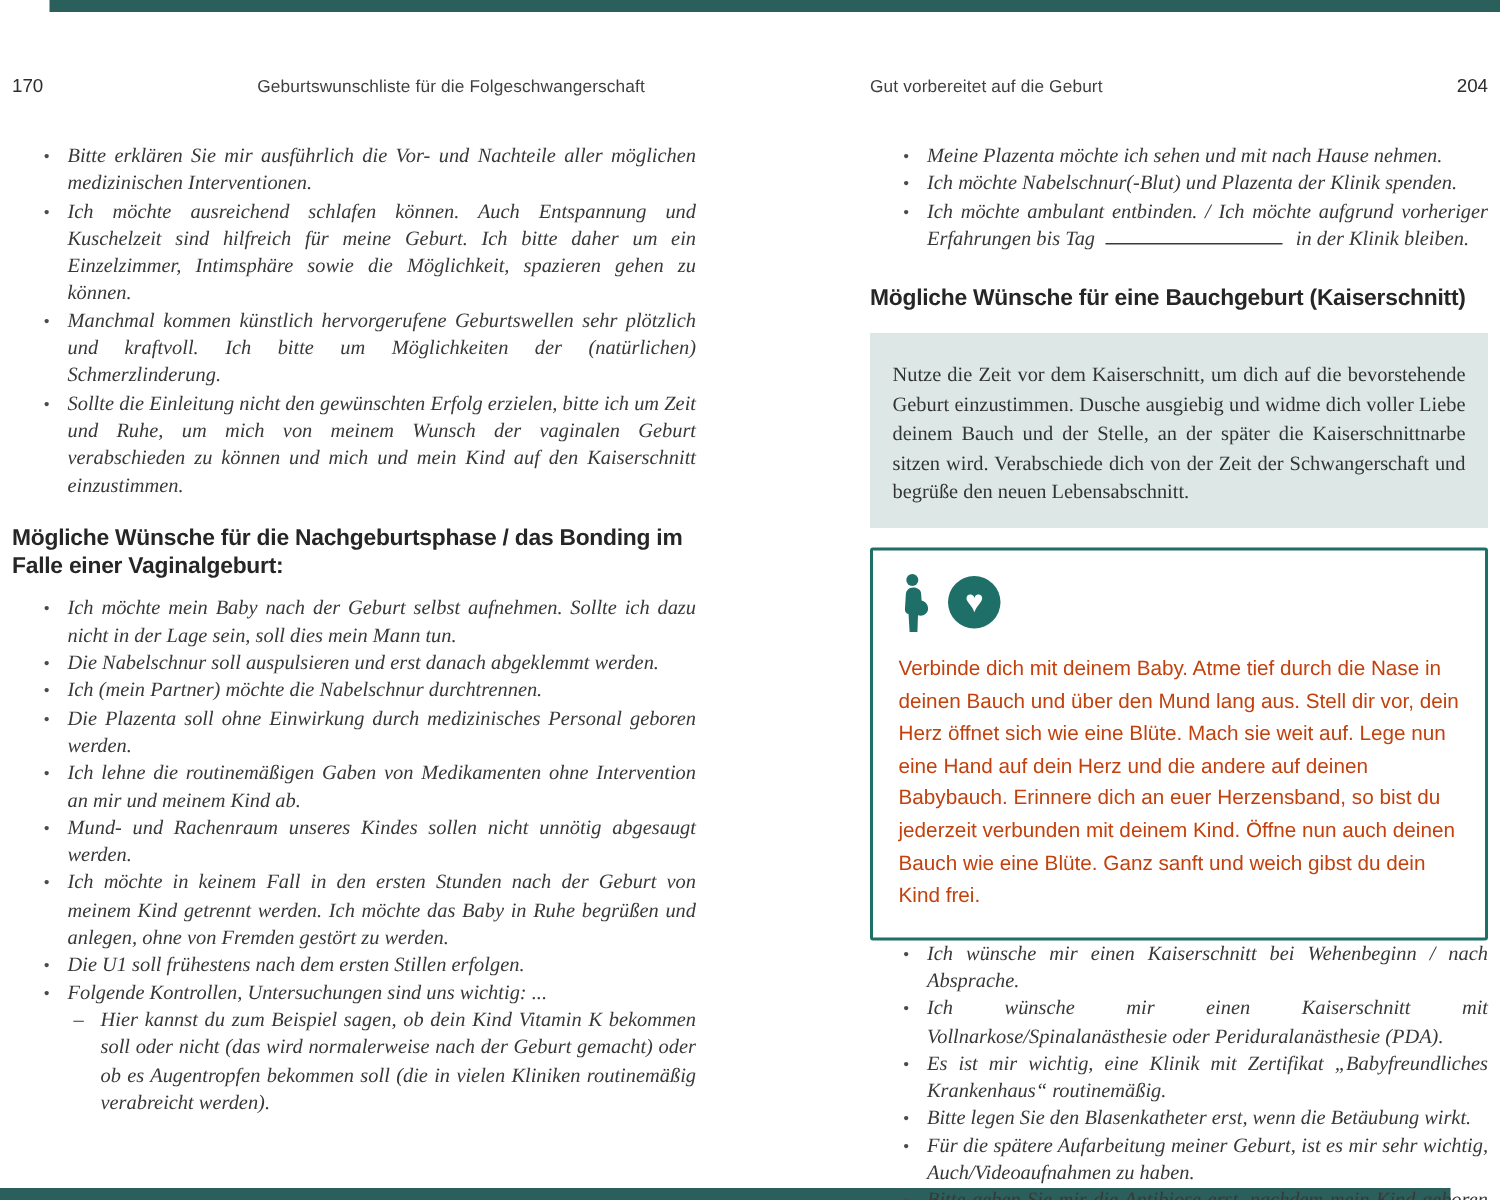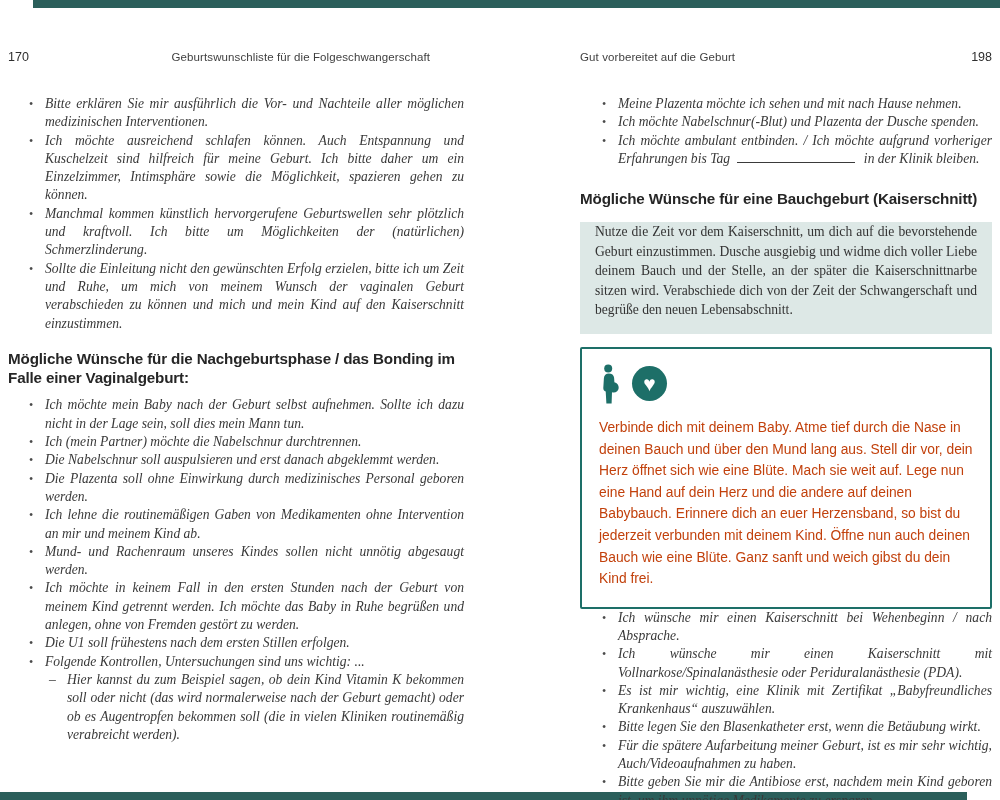--- a/index.html
+++ b/index.html
@@ -39,21 +39,21 @@
   .blank-line{display:inline-block;width:118px;border-bottom:1.1px solid #3a3a3a;height:.85em;margin:0 5px 0 4px;}
 
   h2.section-heading{
     font-family:"Liberation Sans",sans-serif;font-weight:bold;
     font-size:15.2px;line-height:18.8px;color:#262626;
     margin:17px 0 9px 0;letter-spacing:-0.15px;
   }
   .page-right h2.section-heading{margin-top:22px;margin-bottom:13px;}
 
   .tip-box{
-    background:#dde8e6;padding:0 15px 14px 15px;
+    background:#dde8e6;padding:18px 15px 14px 15px;
     font-family:"Liberation Serif",serif;font-size:13.6px;line-height:19.6px;
     color:#333;text-align:justify;
   }
   .exercise-box{
     margin-top:13px;border:2px solid #1d6f68;background:#fff;
     padding:15px 17px 17px 17px;border-radius:2px;
   }
   .icon-row{display:flex;align-items:center;gap:9px;margin-bottom:13px;}
   .pregnant-icon svg{display:block;}
   .heart-badge{
@@ -84,63 +84,63 @@
     <div class="body-block">
       <ul class="bullets">
           <li>Bitte erklären Sie mir ausführlich die Vor- und Nachteile aller möglichen medizinischen Interventionen.</li>
           <li>Ich möchte ausreichend schlafen können. Auch Entspannung und Kuschelzeit sind hilfreich für meine Geburt. Ich bitte daher um ein Einzelzimmer, Intimsphäre sowie die Möglichkeit, spazieren gehen zu können.</li>
           <li>Manchmal kommen künstlich hervorgerufene Geburtswellen sehr plötzlich und kraftvoll. Ich bitte um Möglichkeiten der (natürlichen) Schmerzlinderung.</li>
           <li>Sollte die Einleitung nicht den gewünschten Erfolg erzielen, bitte ich um Zeit und Ruhe, um mich von meinem Wunsch der vaginalen Geburt verabschieden zu können und mich und mein Kind auf den Kaiserschnitt einzustimmen.</li>
         </ul>
       <h2 class="section-heading">Mögliche Wünsche für die Nachgeburtsphase / das Bonding im Falle einer Vaginalgeburt:</h2>
       <ul class="bullets">
           <li>Ich möchte mein Baby nach der Geburt selbst aufnehmen. Sollte ich dazu nicht in der Lage sein, soll dies mein Mann tun.</li>
+          <li>Die Nabelschnur soll auspulsieren und erst danach abgeklemmt werden.</li>
           <li>Ich (mein Partner) möchte die Nabelschnur durchtrennen.</li>
-          <li>Die Nabelschnur soll auspulsieren und erst danach abgeklemmt werden.</li>
           <li>Die Plazenta soll ohne Einwirkung durch medizinisches Personal geboren werden.</li>
           <li>Ich lehne die routinemäßigen Gaben von Medikamenten ohne Intervention an mir und meinem Kind ab.</li>
           <li>Mund- und Rachenraum unseres Kindes sollen nicht unnötig abgesaugt werden.</li>
           <li>Ich möchte in keinem Fall in den ersten Stunden nach der Geburt von meinem Kind getrennt werden. Ich möchte das Baby in Ruhe begrüßen und anlegen, ohne von Fremden gestört zu werden.</li>
           <li>Die U1 soll frühestens nach dem ersten Stillen erfolgen.</li>
           <li>Folgende Kontrollen, Untersuchungen sind uns wichtig: ...<div class="sub-item">
               <span class="dash">–</span>
               <span>Hier kannst du zum Beispiel sagen, ob dein Kind Vitamin K bekommen soll oder nicht (das wird normalerweise nach der Geburt gemacht) oder ob es Augentropfen bekommen soll (die in vielen Kliniken routinemäßig verabreicht werden).</span>
             </div></li>
         </ul>
     </div>
   </div>
 
   <div class="page page-right">
     <div class="running-row">
       <span class="running-head">Gut vorbereitet auf die Geburt</span>
-      <span class="page-num">198</span>
+      <span class="page-num">204</span>
     </div>
     <div class="body-block">
       <ul class="bullets">
           <li>Meine Plazenta möchte ich sehen und mit nach Hause nehmen.</li>
-          <li>Ich möchte Nabelschnur(-Blut) und Plazenta der Dusche spenden.</li>
+          <li>Ich möchte Nabelschnur(-Blut) und Plazenta der Klinik spenden.</li>
           <li>Ich möchte ambulant entbinden. / Ich möchte aufgrund vorheriger Erfahrungen bis Tag <span class="blank-line"></span> in der Klinik bleiben.</li>
         </ul>
       <h2 class="section-heading">Mögliche Wünsche für eine Bauchgeburt (Kaiserschnitt)</h2>
       <div class="tip-box">Nutze die Zeit vor dem Kaiserschnitt, um dich auf die bevorstehende Geburt einzustimmen. Dusche ausgiebig und widme dich voller Liebe deinem Bauch und der Stelle, an der später die Kaiserschnittnarbe sitzen wird. Verabschiede dich von der Zeit der Schwangerschaft und begrüße den neuen Lebensabschnitt.</div>
       <div class="exercise-box">
         <div class="icon-row">
           <span class="pregnant-icon">
             <svg width="24" height="40" viewBox="0 0 24 40" aria-hidden="true">
               <circle cx="9.2" cy="4.6" r="4.0" fill="#1d6f68"></circle>
               <path fill="#1d6f68" d="M9.8 9.6 c-2.9 0 -4.7 1.9 -4.9 4.6 l-0.6 9.8 c-0.1 1.9 0.9 3.1 2.4 3.4 l0.7 12.0 h5.2 l0.4 -11.2 c3.3 1.0 6.5 -1.0 6.7 -4.2 c0.2 -2.7 -1.6 -5.0 -4.3 -5.7 l-0.3 -4.5 c-0.2 -2.7 -2.4 -4.2 -5.3 -4.2 z"></path>
             </svg>
           </span>
           <span class="heart-badge">♥</span>
         </div>
         <div class="exercise-text">Verbinde dich mit deinem Baby. Atme tief durch die Nase in deinen Bauch und über den Mund lang aus. Stell dir vor, dein Herz öffnet sich wie eine Blüte. Mach sie weit auf. Lege nun eine Hand auf dein Herz und die andere auf deinen Babybauch. Erinnere dich an euer Herzensband, so bist du jederzeit verbunden mit deinem Kind. Öffne nun auch deinen Bauch wie eine Blüte. Ganz sanft und weich gibst du dein Kind frei.</div>
       </div>
       <ul class="bullets caesarean-list">
           <li>Ich wünsche mir einen Kaiserschnitt bei Wehenbeginn / nach Absprache.</li>
           <li>Ich wünsche mir einen Kaiserschnitt mit Vollnarkose/Spinalanästhesie oder Periduralanästhesie (PDA).</li>
-          <li>Es ist mir wichtig, eine Klinik mit Zertifikat „Babyfreundliches Krankenhaus“ auszuwählen.</li>
+          <li>Es ist mir wichtig, eine Klinik mit Zertifikat „Babyfreundliches Krankenhaus“ routinemäßig.</li>
           <li>Bitte legen Sie den Blasenkatheter erst, wenn die Betäubung wirkt.</li>
           <li>Für die spätere Aufarbeitung meiner Geburt, ist es mir sehr wichtig, Auch/Videoaufnahmen zu haben.</li>
           <li>Bitte geben Sie mir die Antibiose erst, nachdem mein Kind geboren ist, um ihm unnötige Medikamente zu ersparen.</li>
         </ul>
     </div>
   </div>
 </div>
 
 </body></html>

